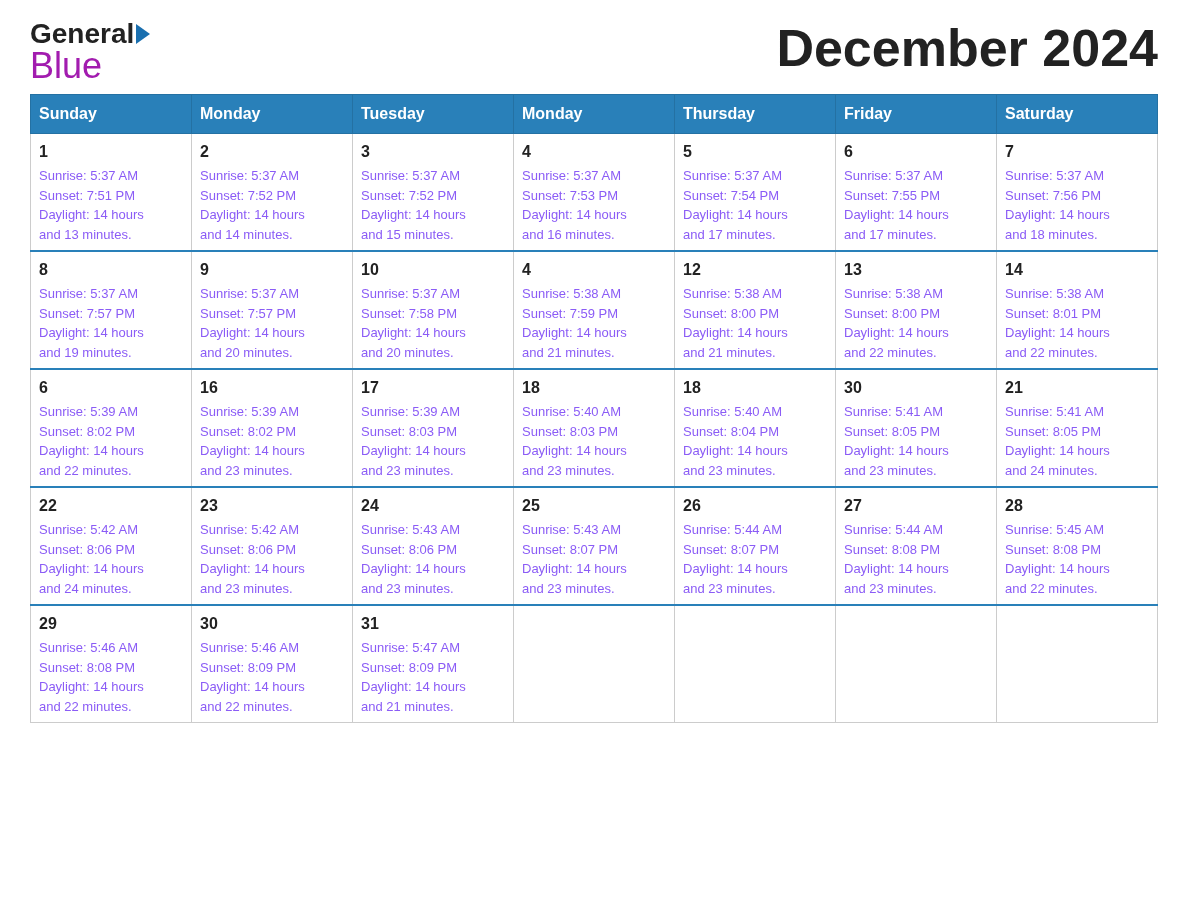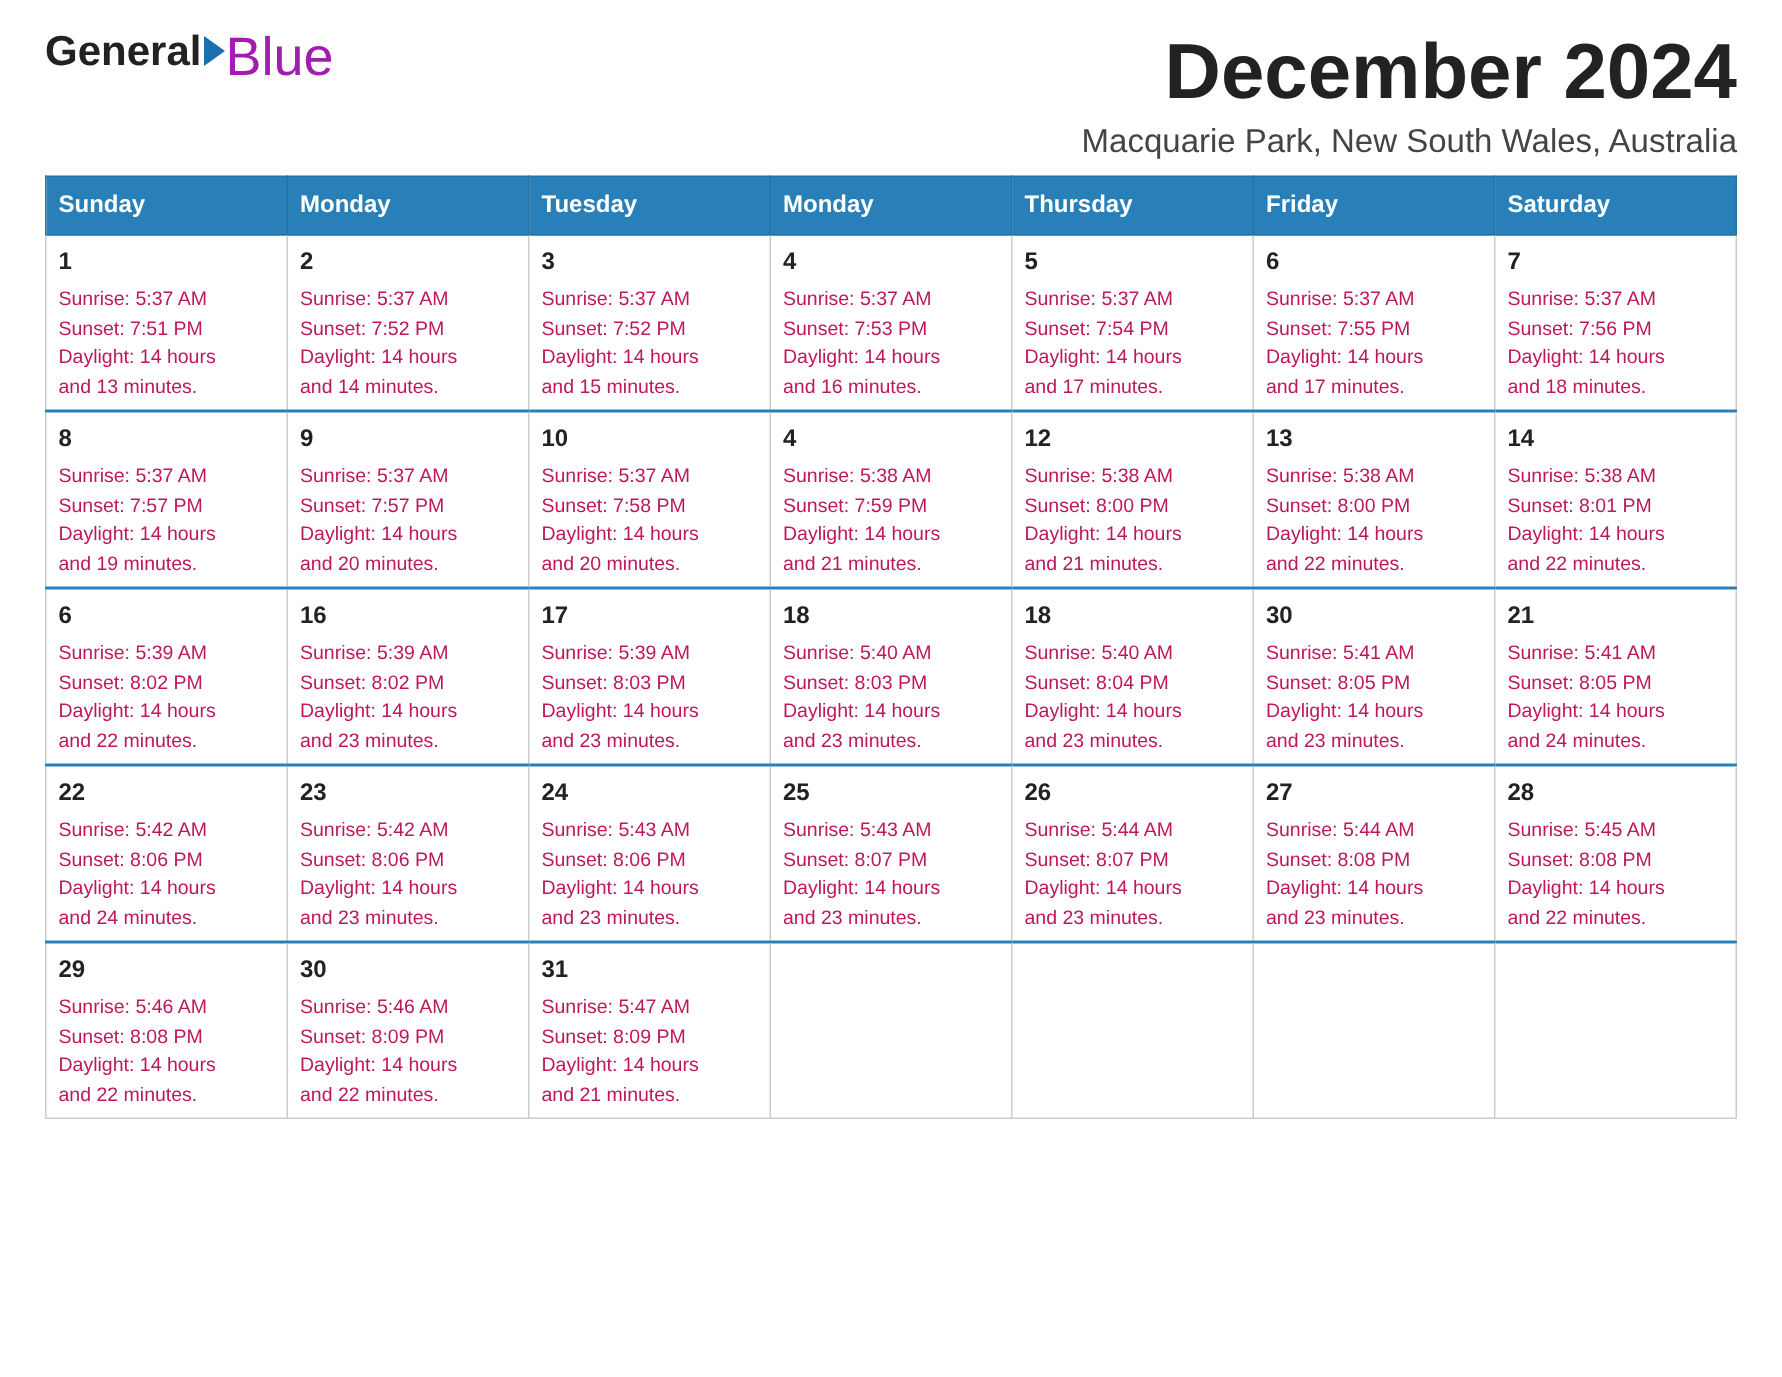--- a/index.html
+++ b/index.html
@@ -12,20 +12,21 @@
       padding: 20px 30px;
     }
     .header-area {
       display: flex;
       justify-content: space-between;
       align-items: flex-start;
       margin-bottom: 10px;
     }
     .logo {
       display: flex;
+      flex-direction: column;
       align-items: flex-start;
     }
     .logo-text-general {
       font-size: 28px;
       font-weight: bold;
       color: #222;
       line-height: 1;
     }
     .logo-text-blue {
       font-size: 36px;
@@ -86,21 +87,21 @@
       width: 14.28%;
     }
     .day-number {
       font-size: 16px;
       font-weight: bold;
       color: #222;
       display: block;
       margin-bottom: 2px;
     }
     .day-info {
-      color: #be185d;
+      color: #8b5cf6;
       font-size: 13px;
     }
     .empty-cell {
       background: #fff;
     }
     .row-border-top td {
       border-top: 2px solid #2980b9;
     }
   </style>
 </head>
@@ -111,21 +112,20 @@
     <div class="logo-row">
       <span class="logo-text-general">General</span>
       <span class="logo-arrow"></span>
     </div>
     <div class="logo-row">
       <span class="logo-text-blue">Blue</span>
     </div>
   </div>
   <div class="title-area">
     <div class="month-title">December 2024</div>
-    <div class="location-title">Macquarie Park, New South Wales, Australia</div>
   </div>
 </div>
 
 <table class="calendar-table">
   <thead>
     <tr>
     <th>Sunday</th>
         <th>Monday</th>
         <th>Tuesday</th>
         <th>Monday</th>

